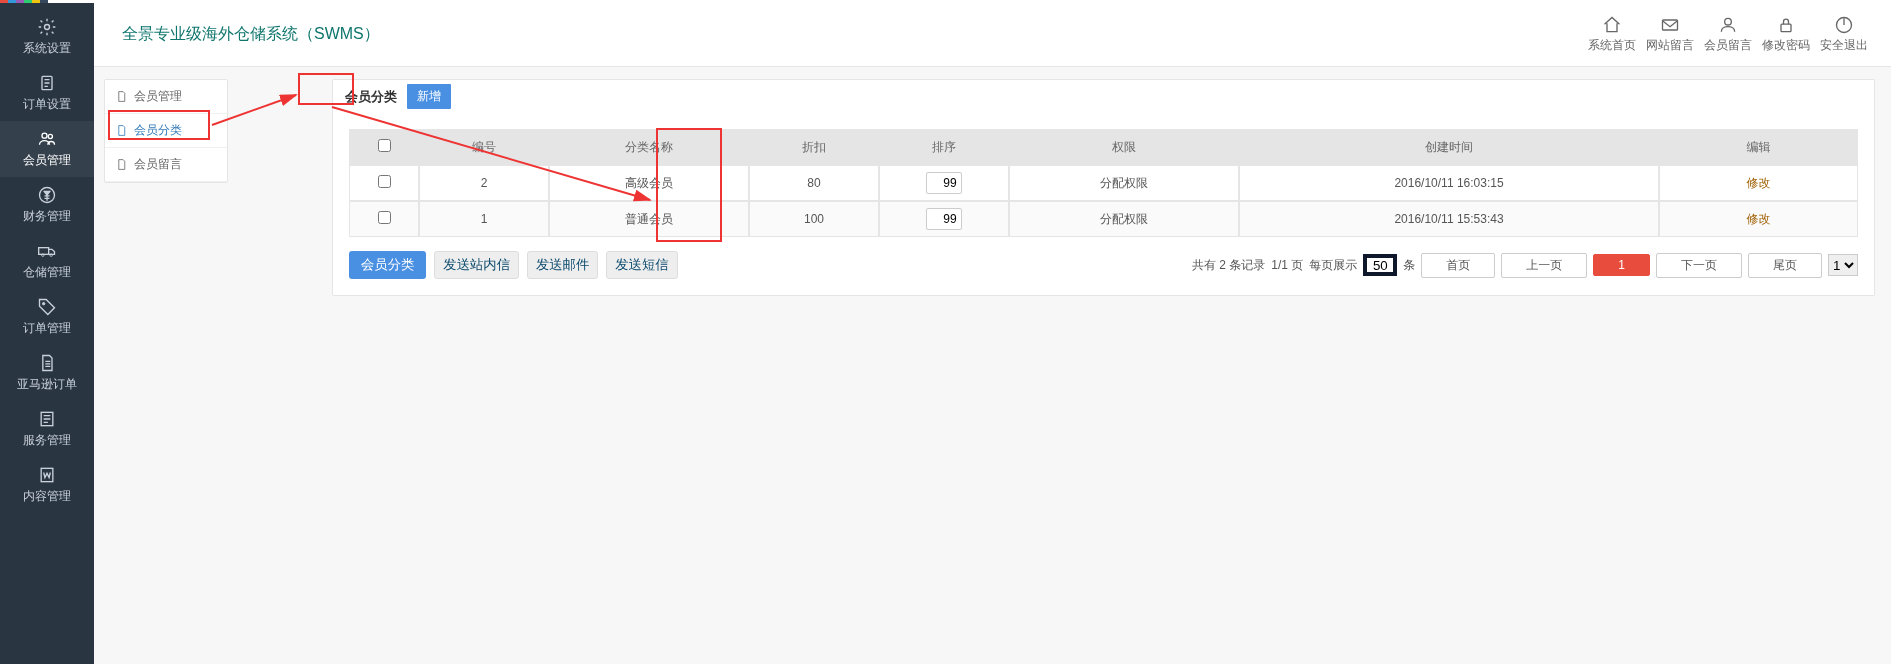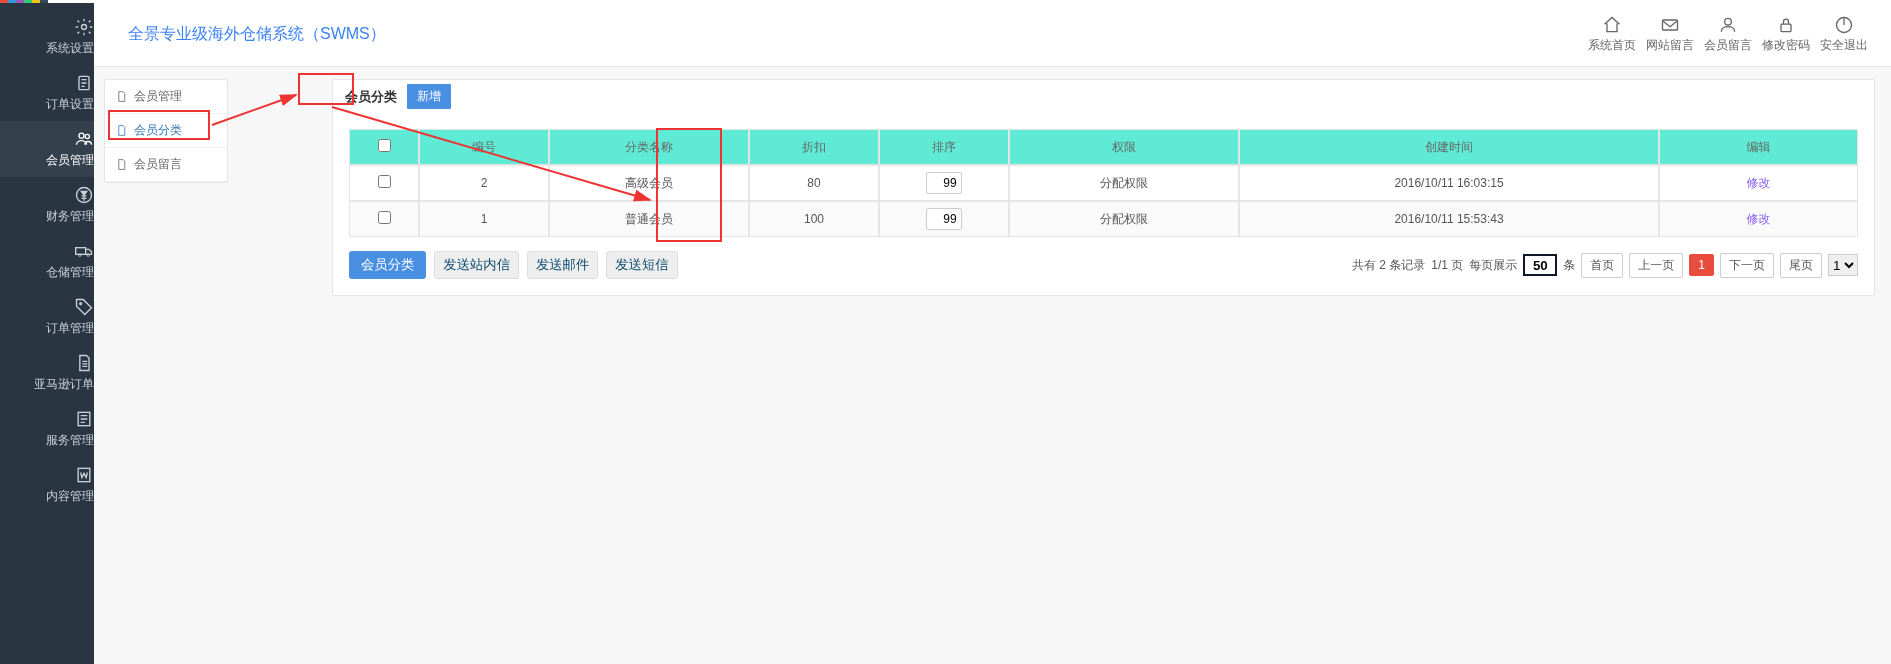--- a/index.html
+++ b/index.html
@@ -2,27 +2,27 @@
 <html><head>
 <meta charset="utf-8">
 <style>
 * { box-sizing: border-box; margin: 0; padding: 0; font-family: "Microsoft YaHei", Arial, sans-serif; }
 body { background: #fff; width: 1891px; height: 664px; overflow: hidden; font-size: 13px; color: #555; }
 
 .top-strip { position: absolute; left:0; top:0; height:3px; width:100%; background: linear-gradient(90deg,#e74c3c 0 8px,#3498db 8px 16px,#9b59b6 16px 24px,#2ecc71 24px 32px,#f1c40f 32px 40px,#34495e 40px 48px,transparent 48px); }
 
 
 .leftnav { position: absolute; left:0; top:3px; bottom:0; width:94px; background:#2a3542; display:flex; flex-direction:column; padding-top:6px; }
-.side-item { display:flex; flex-direction:column; align-items:flex-end; justify-content:center; height:56px; color:#c8d1da; font-size:12px; cursor:pointer; gap:3px; }
+.side-item { display:flex; flex-direction:column; align-items:center; justify-content:center; height:56px; color:#c8d1da; font-size:12px; cursor:pointer; gap:3px; }
 .side-item.active { background:#35404d; color:#fff; }
 .side-item svg { width:20px; height:20px; fill:currentColor; stroke:currentColor; }
 
 
 .header { position:absolute; left:94px; top:3px; right:0; height:64px; border-bottom:1px solid #e5e5e5; background:#fff; display:flex; align-items:center; padding:0 22px 0 28px; }
-.app-title { font-size:16px; color:#3b82f6; flex:0 0 auto;margin-left:6px; }
+.app-title { font-size:16px; color:#0f766e; flex:0 0 auto; }
 .header-spacer { flex:1; }
 .header-actions { display:flex; gap:8px; }
 .ha { display:flex; flex-direction:column; align-items:center; width:50px; color:#666; cursor:pointer; font-size:12px; gap:2px;}
 .ha svg { width:20px; height:20px; fill:none; stroke:#666; stroke-width:1.6; }
 
 
 .body-area { position:absolute; left:94px; top:67px; right:0; bottom:0; background:#f7f7f7; padding:12px 0 0 10px; }
 .subnav { width:124px; background:#fff; border:1px solid #e5e5e5; border-radius:2px; float:left; margin-right:10px; }
 .subnav-item { height:34px; display:flex; align-items:center; gap:6px; padding:0 10px; font-size:12px; color:#666; cursor:pointer; border-bottom:1px solid #f0f0f0;}
 .subnav-item.active { color:#337ab7; }
@@ -30,35 +30,35 @@
 
 .main-panel { position:absolute; left:238px; right:16px; top:12px; }
 .tabbar { height:34px; display:flex; align-items:center; gap:6px; padding:0 12px; background:#fff; border:1px solid #e5e5e5; border-bottom:none; border-radius:2px 2px 0 0; width:100%; }
 .tabbar-title { font-size:13px; font-weight:bold; color:#333; }
 .btn-new { background:#4a90e2; color:#fff; border:none; border-radius:1px; padding:4px 10px; font-size:12px; cursor:pointer; margin-left:4px;}
 
 .table-wrap { background:#fff; border:1px solid #e5e5e5; border-top:none; padding:16px 16px 16px 16px; border-radius:0 0 2px 2px;}
 
 table.grid { width:100%; border-collapse:separate; border-spacing:0; table-layout:fixed; }
 table.grid th, table.grid td { border:1px solid #e5e5e5; height:36px; text-align:center; font-size:12px; color:#555; vertical-align:middle; padding:0 4px;}
-table.grid th { background:#5eead4; font-weight:normal; color:#666; }
+table.grid th { background:#e5e5e5; font-weight:normal; color:#666; }
 table.grid tr:nth-child(even) td { background:#fafafa; }
 col.c-check{width:70px;} col.c-id{width:130px;} col.c-name{width:200px;}
 col.c-discount{width:130px;} col.c-sort{width:130px;} col.c-perm{width:230px;}
 col.c-date{width:420px;} col.c-edit{width:auto;}
 .sort-input{ width:36px; height:22px; border:1px solid #ccc; border-radius:2px; text-align:center; font-size:12px;padding-left:12px;}
-.link-edit{ color:#8b5cf6; cursor:pointer; }
+.link-edit{ color:#a16207; cursor:pointer; }
 
 .footer-row { margin-top:14px; display:flex; align-items:center; gap:8px; font-size:12px; }
 .btn-primary{ background:#4a90e2; border:none; color:#fff; padding:5px 12px; border-radius:3px; cursor:pointer;}
 .btn-grey{ background:#eee; border:1px solid #ddd; color:#0c4a6e; padding:4px 8px; border-radius:3px; cursor:pointer;}
 .pager { margin-left:auto; display:flex; align-items:center; gap:6px; }
-.pager .pg-btn{ border:1px solid #ccc; background:#fff; padding:3px 8px; border-radius:2px; cursor:pointer; color:#555;}
+.pager .pg-btn{ border:1px solid #ccc; background:#fff; padding:3px 24px; border-radius:2px; cursor:pointer; color:#555;}
 .pager .pg-btn.current{ background:#e74c3c; color:#fff; border-color:#e74c3c; }
-.pager input.perpage{ width:34px; height:22px; border:2px solid #0f172a; text-align:center;font-weight:bold;}
+.pager input.perpage{ width:34px; height:22px; border:4px solid #0f172a; text-align:center;}
 .pager select{ height:22px; border:1px solid #ccc;}
 
 
 .anno-box{ position:absolute; border:2px solid #e33; pointer-events:none; }
 .arrow-svg{ position:absolute; pointer-events:none; }
 </style>
 </head>
 <body>
 
 <div class="top-strip"></div>

